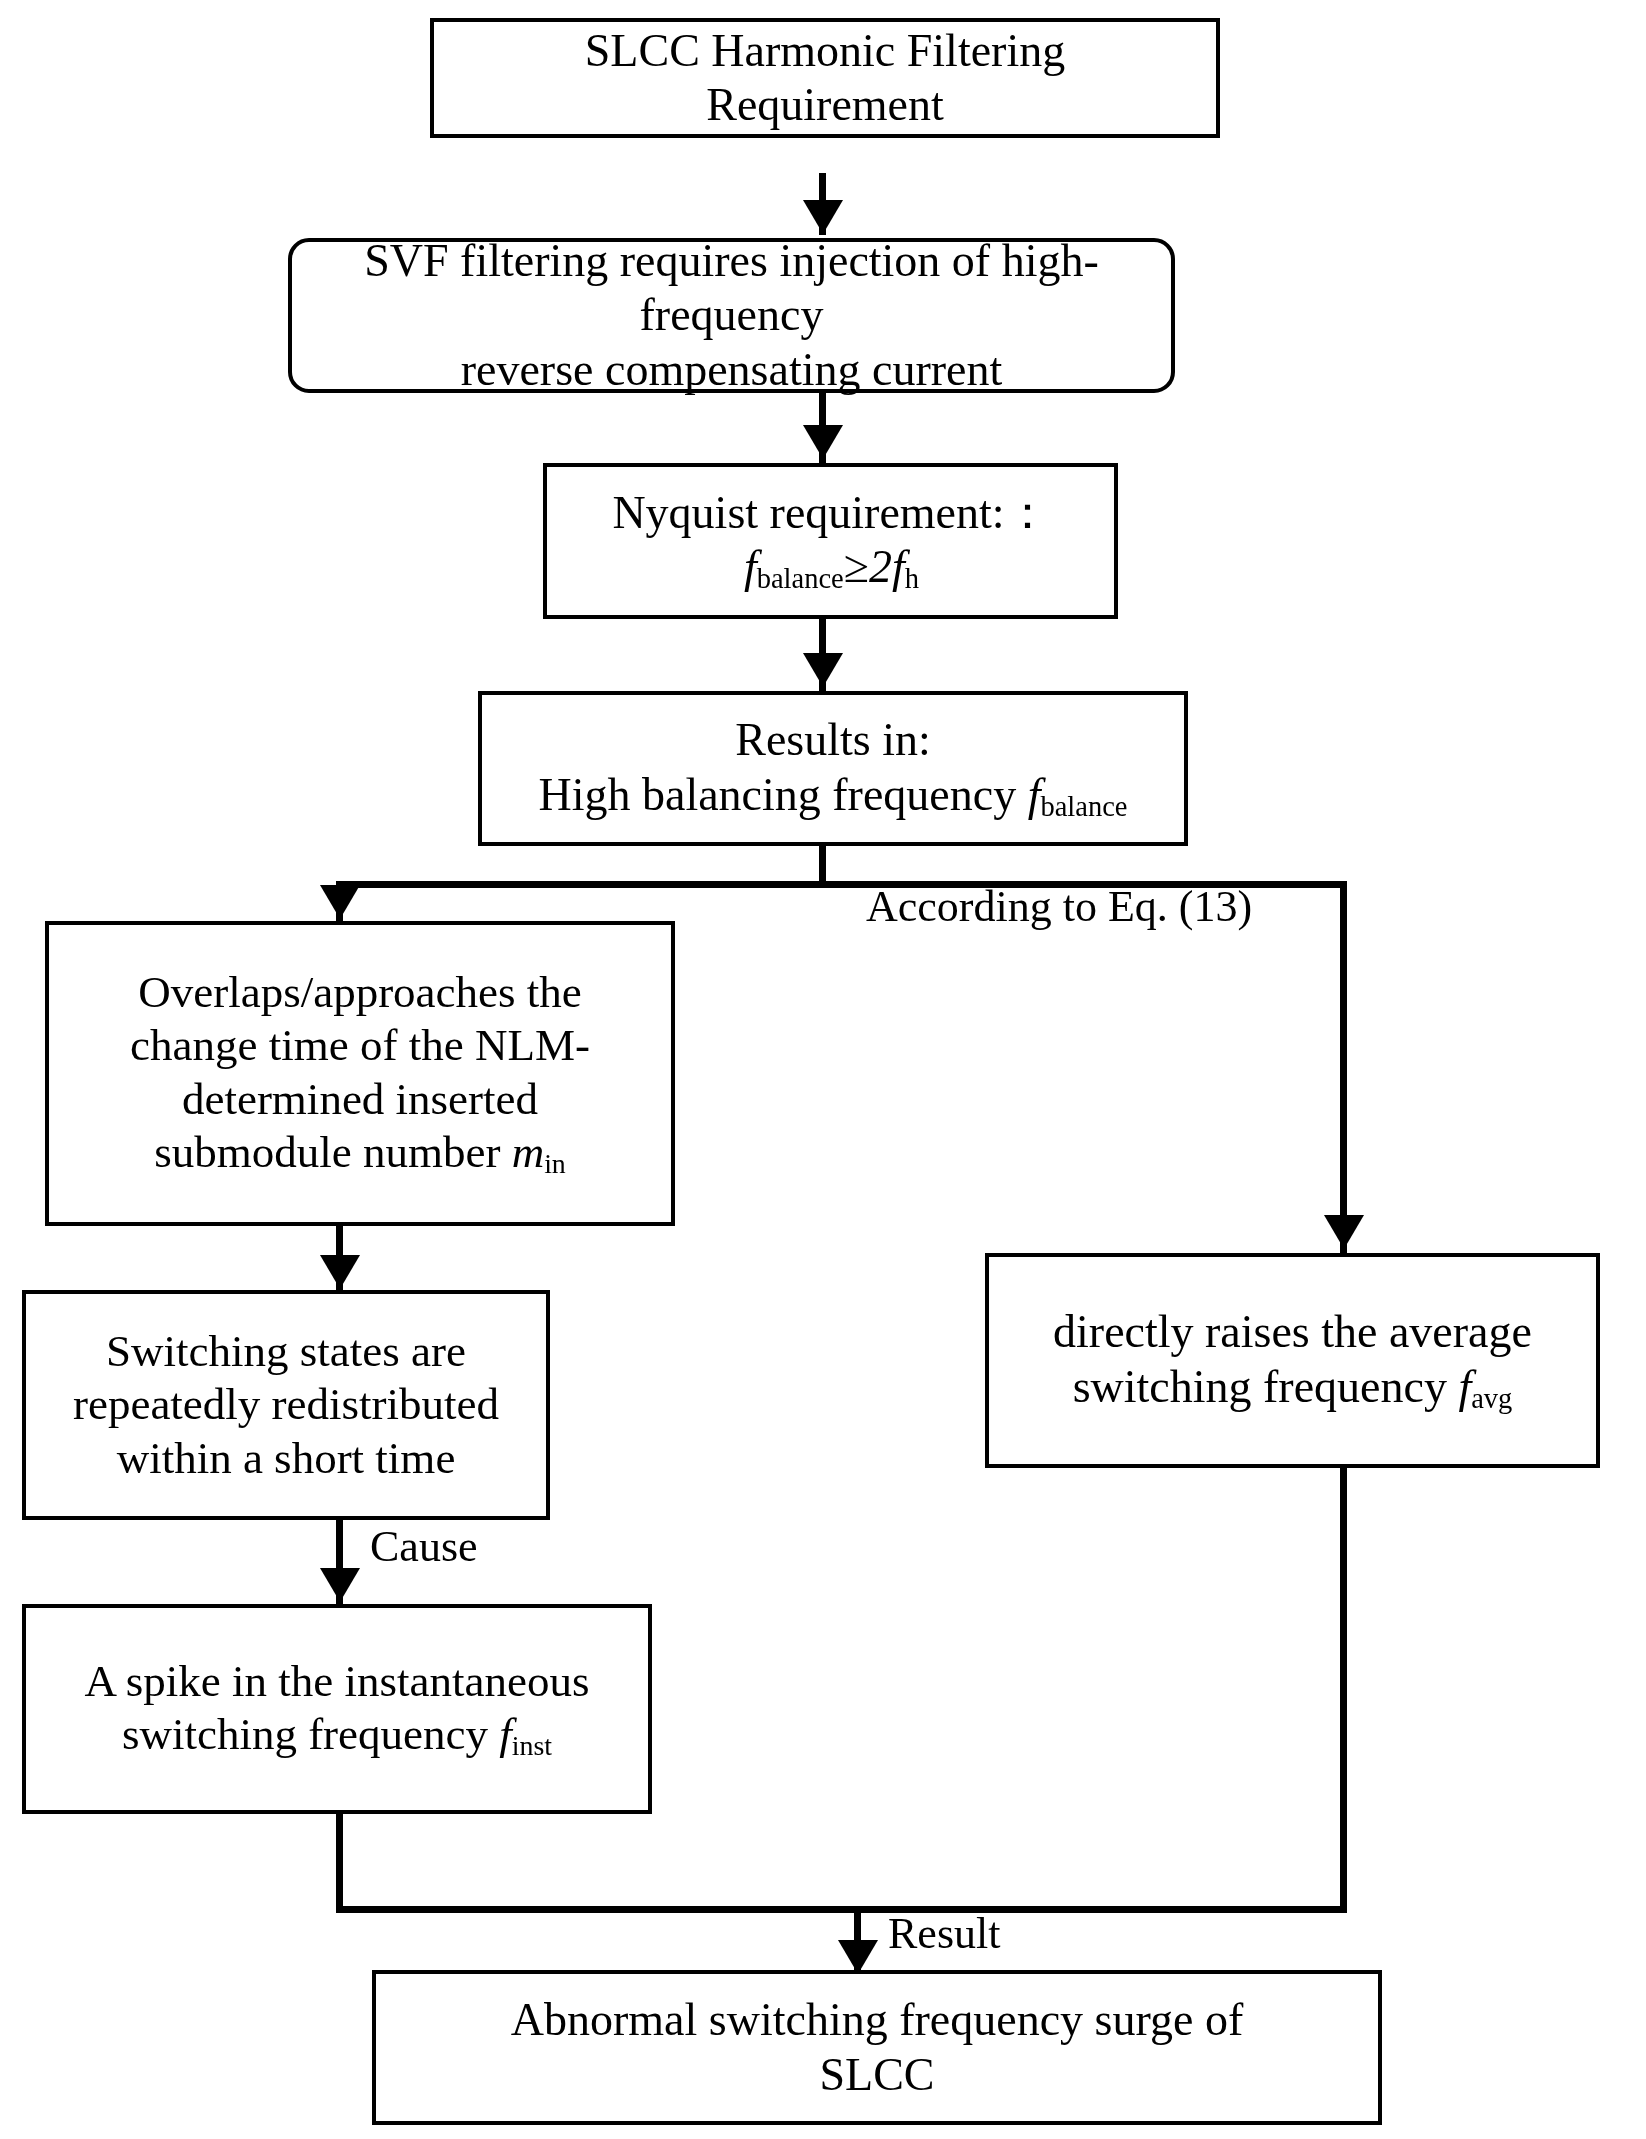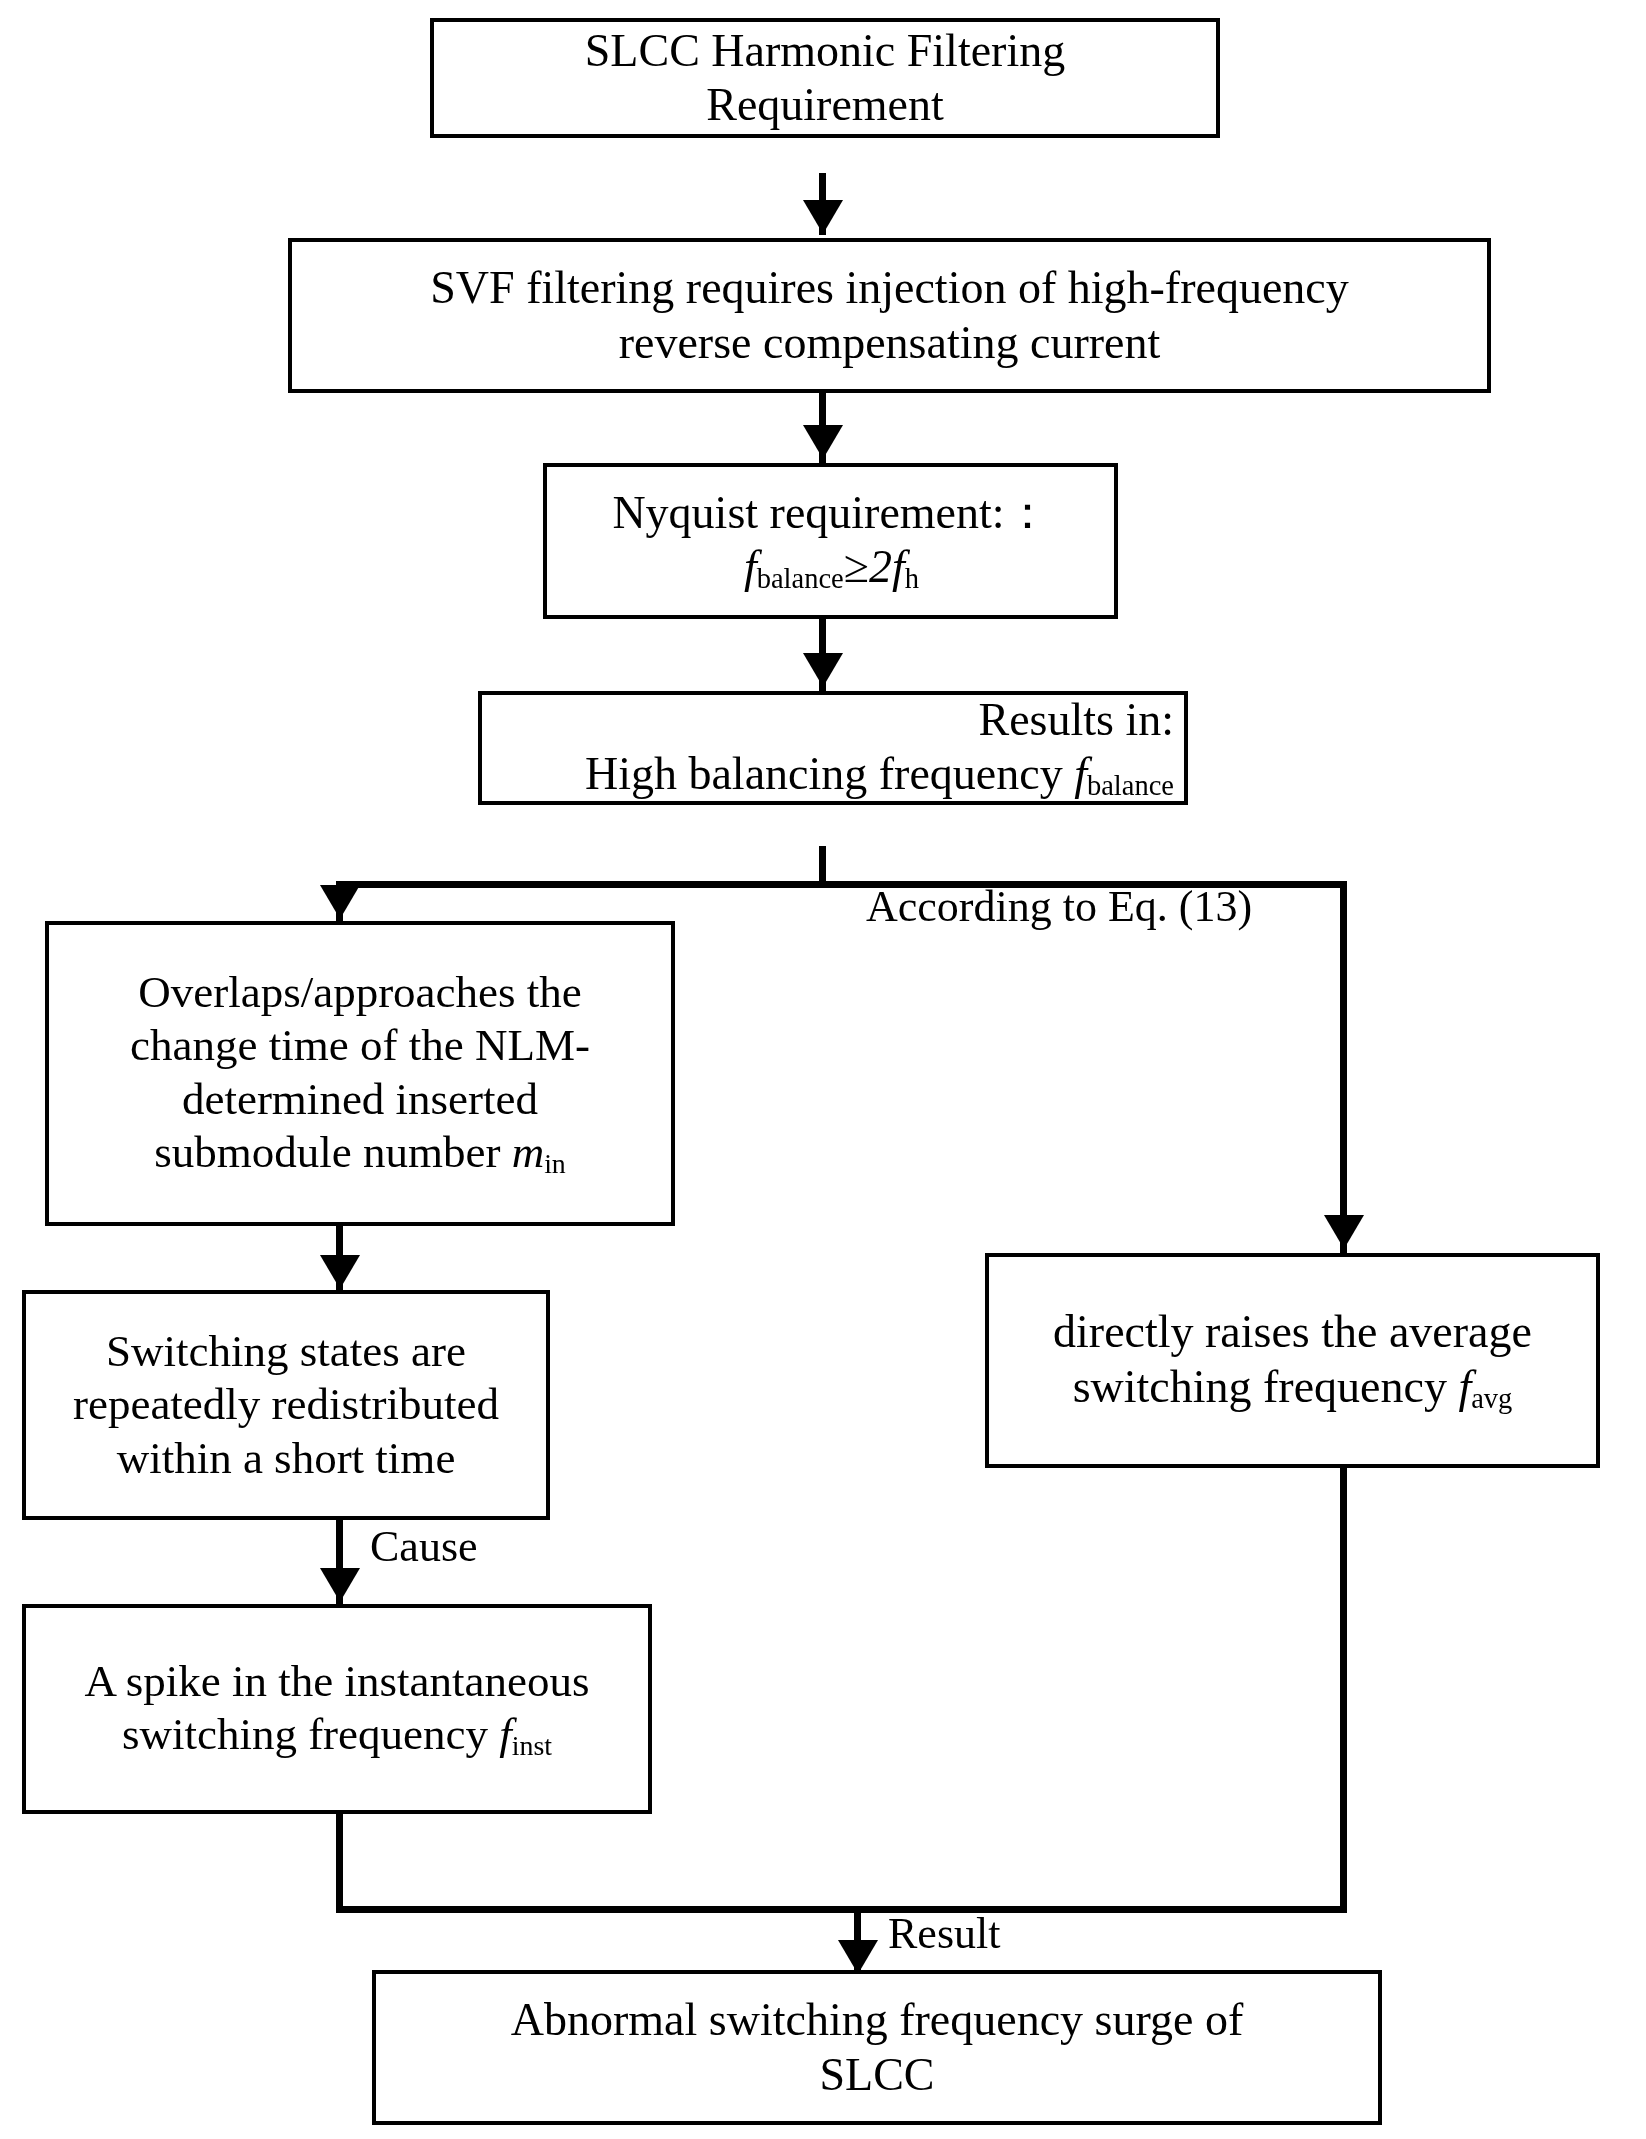--- a/index.html
+++ b/index.html
@@ -60,21 +60,21 @@
   <div class="node" style="left:430px; top:18px; width:790px; height:120px;">
     <span class="txt">
       <span>SLCC Harmonic Filtering</span><br>
       <span>Requirement</span>
     </span>
   </div>
 
   <div class="line vline" style="left:819px; top:173px; height:62px;"></div>
   <div class="arrow" style="left:803px; top:200px;"></div>
 
-  <div class="node" style="left:288px; top:238px; width:1203px; height:155px;">
+  <div class="node" style="left:288px; top:238px; width:887px; height:155px;border-radius:21px;">
     <span class="txt">
       <span>SVF filtering requires injection of high-frequency</span><br>
       <span>reverse compensating current</span>
     </span>
   </div>
 
   <div class="line vline" style="left:819px; top:393px; height:70px;"></div>
   <div class="arrow" style="left:803px; top:425px;"></div>
 
   <div class="node" style="left:543px; top:463px; width:575px; height:156px;padding-left:12px;">
@@ -82,21 +82,21 @@
       <span>Nyquist requirement:：</span><br>
       <span>
         <i class="v">f</i><sub>balance</sub><span class="ge">≥</span><i class="v">2</i><i class="v">f</i><sub>h</sub>
       </span>
     </span>
   </div>
 
   <div class="line vline" style="left:819px; top:619px; height:72px;"></div>
   <div class="arrow" style="left:803px; top:653px;"></div>
 
-  <div class="node" style="left:478px; top:691px; width:710px; height:114px;text-align:right;">
+  <div class="node" style="left:478px; top:691px; width:710px; height:155px;">
     <span class="txt">
       <span>Results in:</span><br>
       <span><span>High balancing frequency </span><i class="v">f</i><sub>balance</sub></span>
     </span>
   </div>
 
   <div class="line vline" style="left:819px; top:846px; height:42px;"></div>
   <div class="line hline" style="left:336px; top:881px; width:1011px;"></div>
 
   <div class="line vline" style="left:336px; top:881px; height:82px;"></div>

